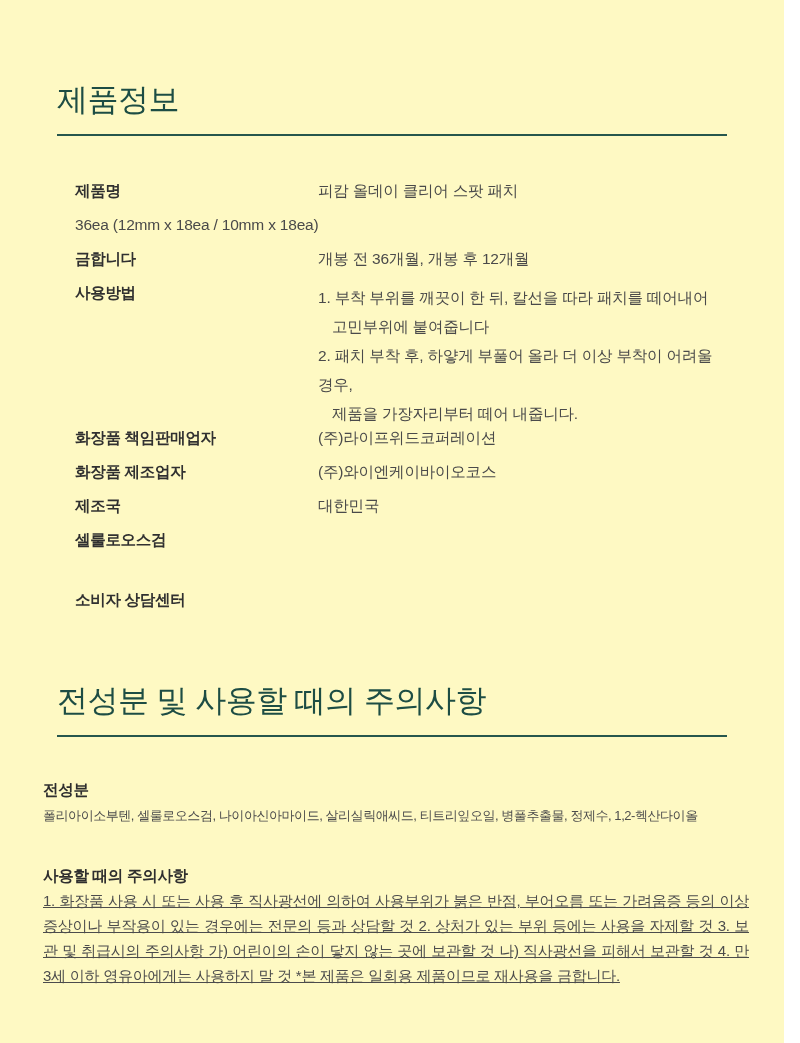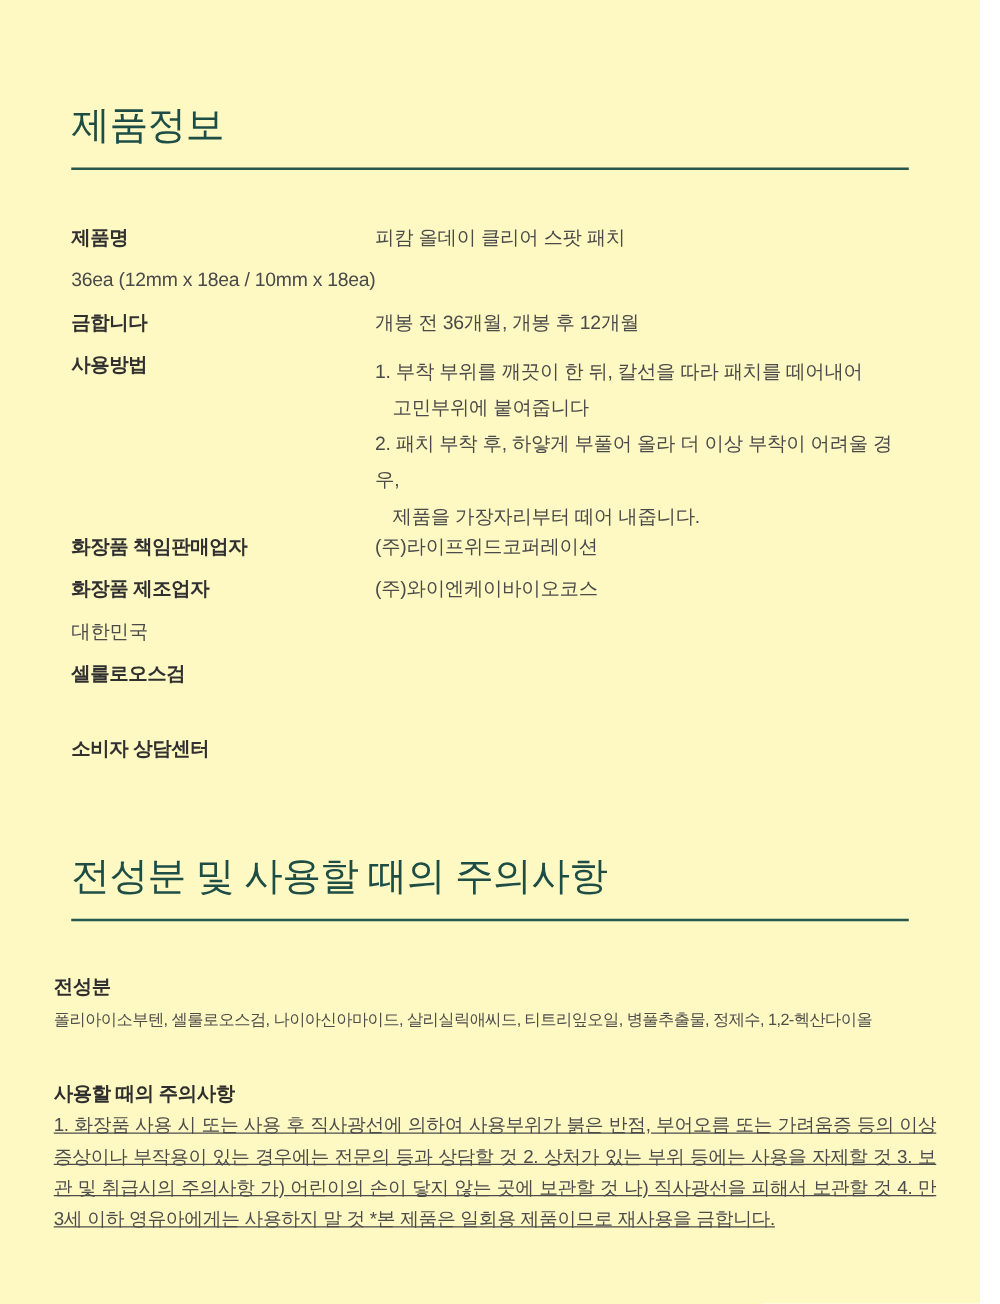--- a/index.html
+++ b/index.html
@@ -42,20 +42,21 @@
     margin: 16px 0 0 0;
   }
   
   .info-table {
     margin-top: 45px;
   }
   .row {
     display: flex;
     align-items: flex-start;
     margin-bottom: 14px;
+    margin-left: 18px;
   }
   .row-label {
     flex: 0 0 243px;
     font-size: 15.5px;
     line-height: 20px;
     font-weight: 700;
     color: #303030;
     letter-spacing: -0.3px;
   }
   .row-value {
@@ -151,20 +152,21 @@
         <div class="row-label">화장품 책임판매업자</div>
         <div class="row-value">(주)라이프위드코퍼레이션</div>
       </div>
 
       <div class="row">
         <div class="row-label">화장품 제조업자</div>
         <div class="row-value">(주)와이엔케이바이오코스</div>
       </div>
 
       <div class="row">
+        <div class="row-label">제조국</div>
         <div class="row-value">대한민국</div>
       </div>
 
       <div class="row gap-lg">
         <div class="row-label">셀룰로오스검</div>
         <div class="row-value"></div>
       </div>
 
       <div class="row">
         <div class="row-label">소비자 상담센터</div>

